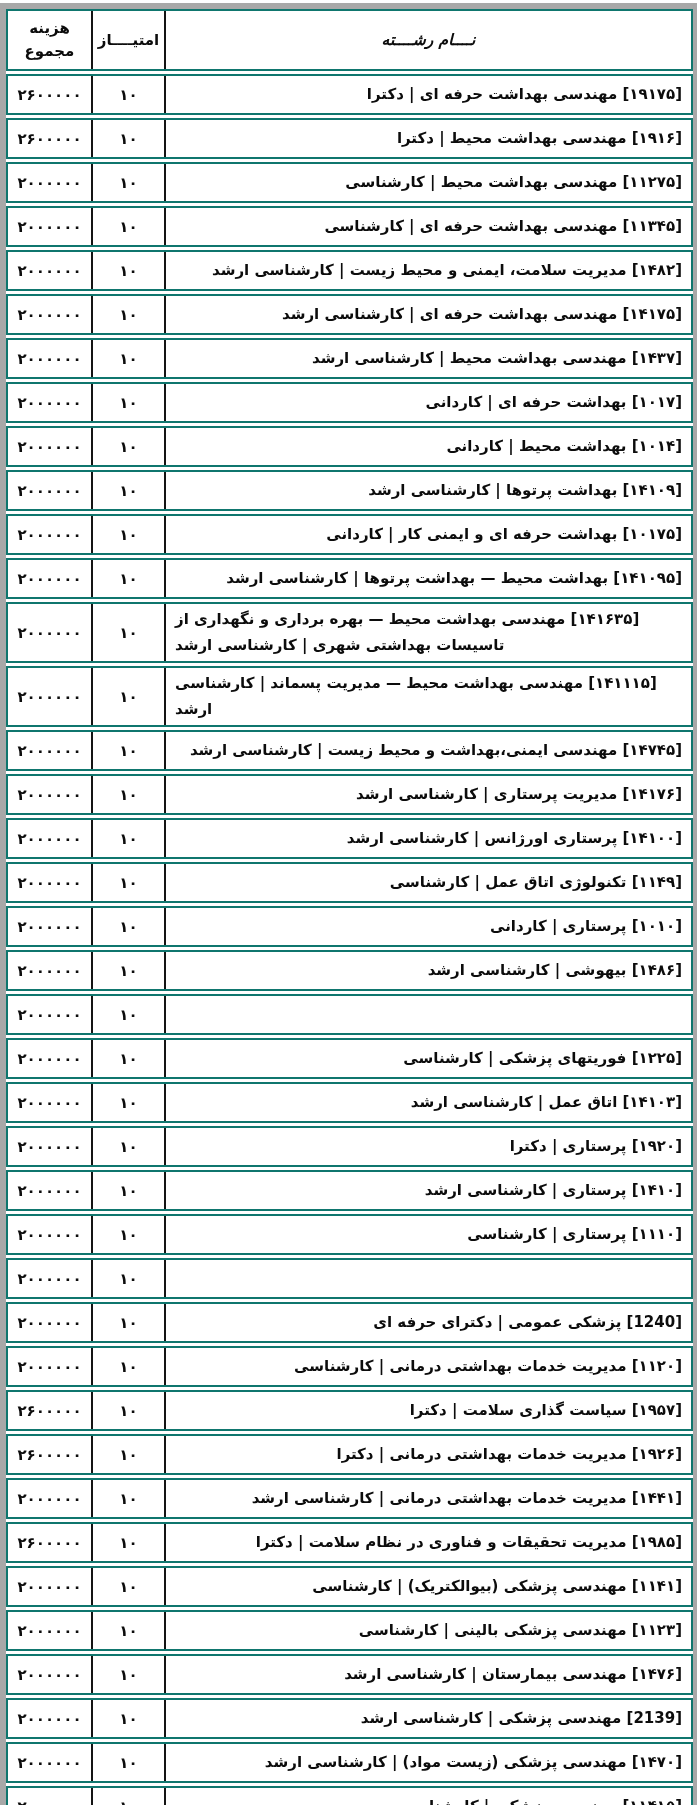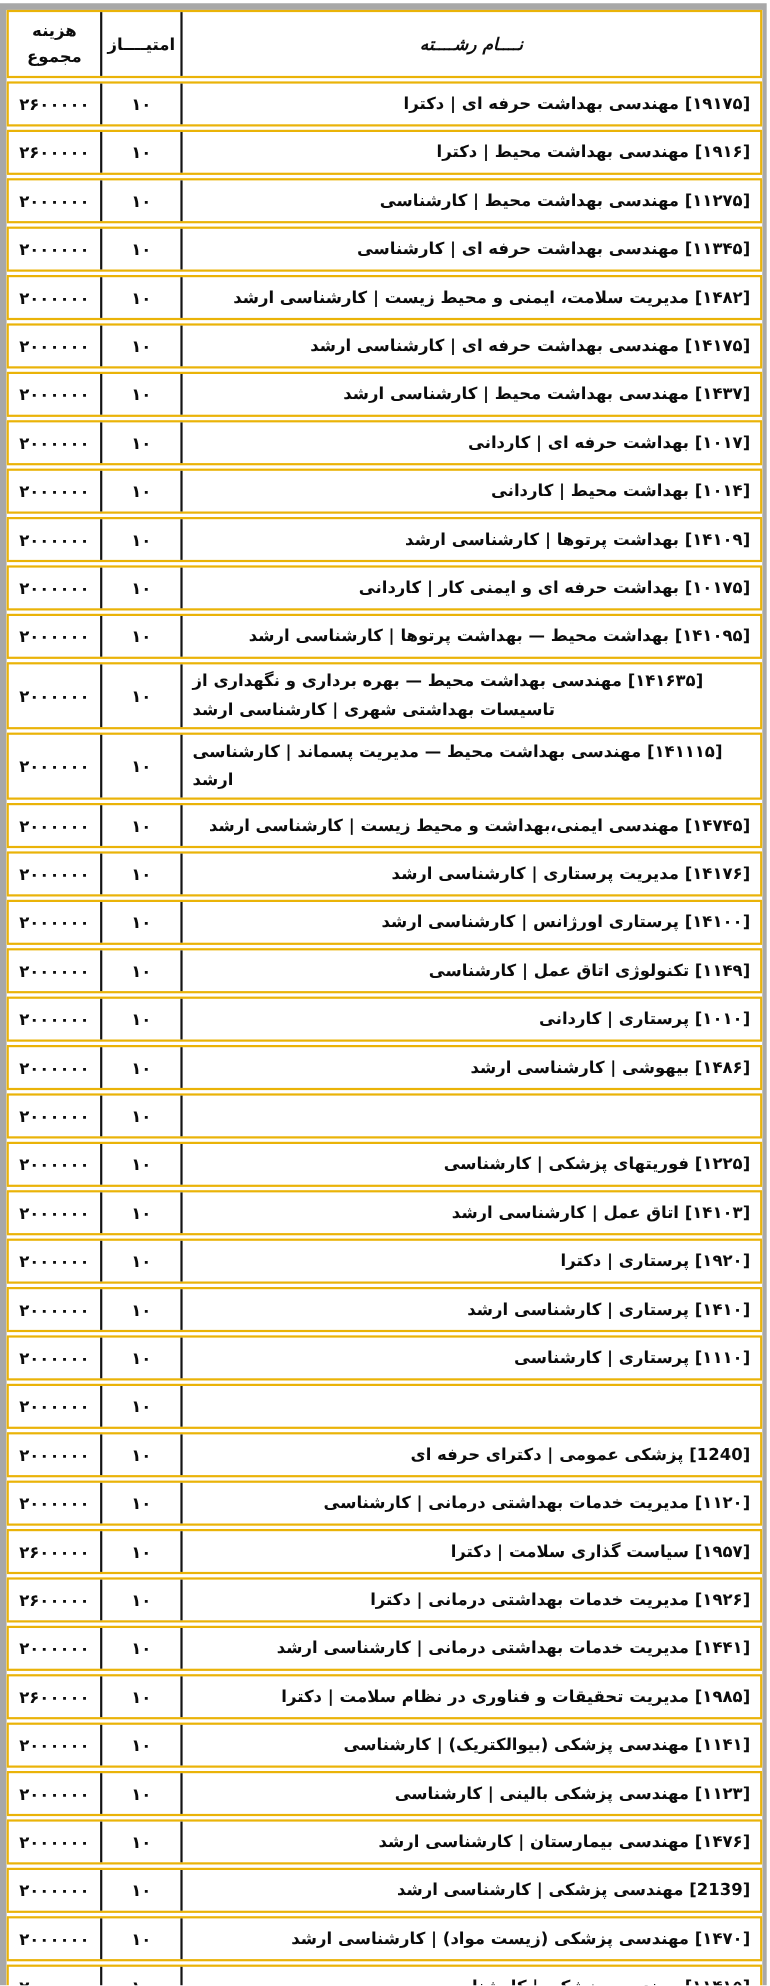--- a/index.html
+++ b/index.html
@@ -8,21 +8,21 @@
     padding:3px 3px 0 0;overflow:hidden;background:#ffffff;
     font-family:"DejaVu Sans","Liberation Sans",sans-serif;
   }
   .scan-frame{
     border:6px solid #a8a8a8;
     border-right-width:4px;border-bottom-width:5px;
     background:#ffffff;
   }
   .t-row{
     display:flex;flex-direction:row;align-items:stretch;
-    border:2px solid #eab308;margin-bottom:3px;background:#ffffff;
+    border:2px solid #0f766e;margin-bottom:3px;background:#ffffff;
   }
   .t-row:last-child{margin-bottom:0;}
   .cell{
     box-sizing:border-box;display:flex;align-items:center;
     font-weight:bold;color:#0c0c0c;
   }
   .cost-cell{
     width:85px;justify-content:center;text-align:center;
     border-right:2px solid #141414;font-size:15px;direction:rtl;letter-spacing:.3px;
   }

